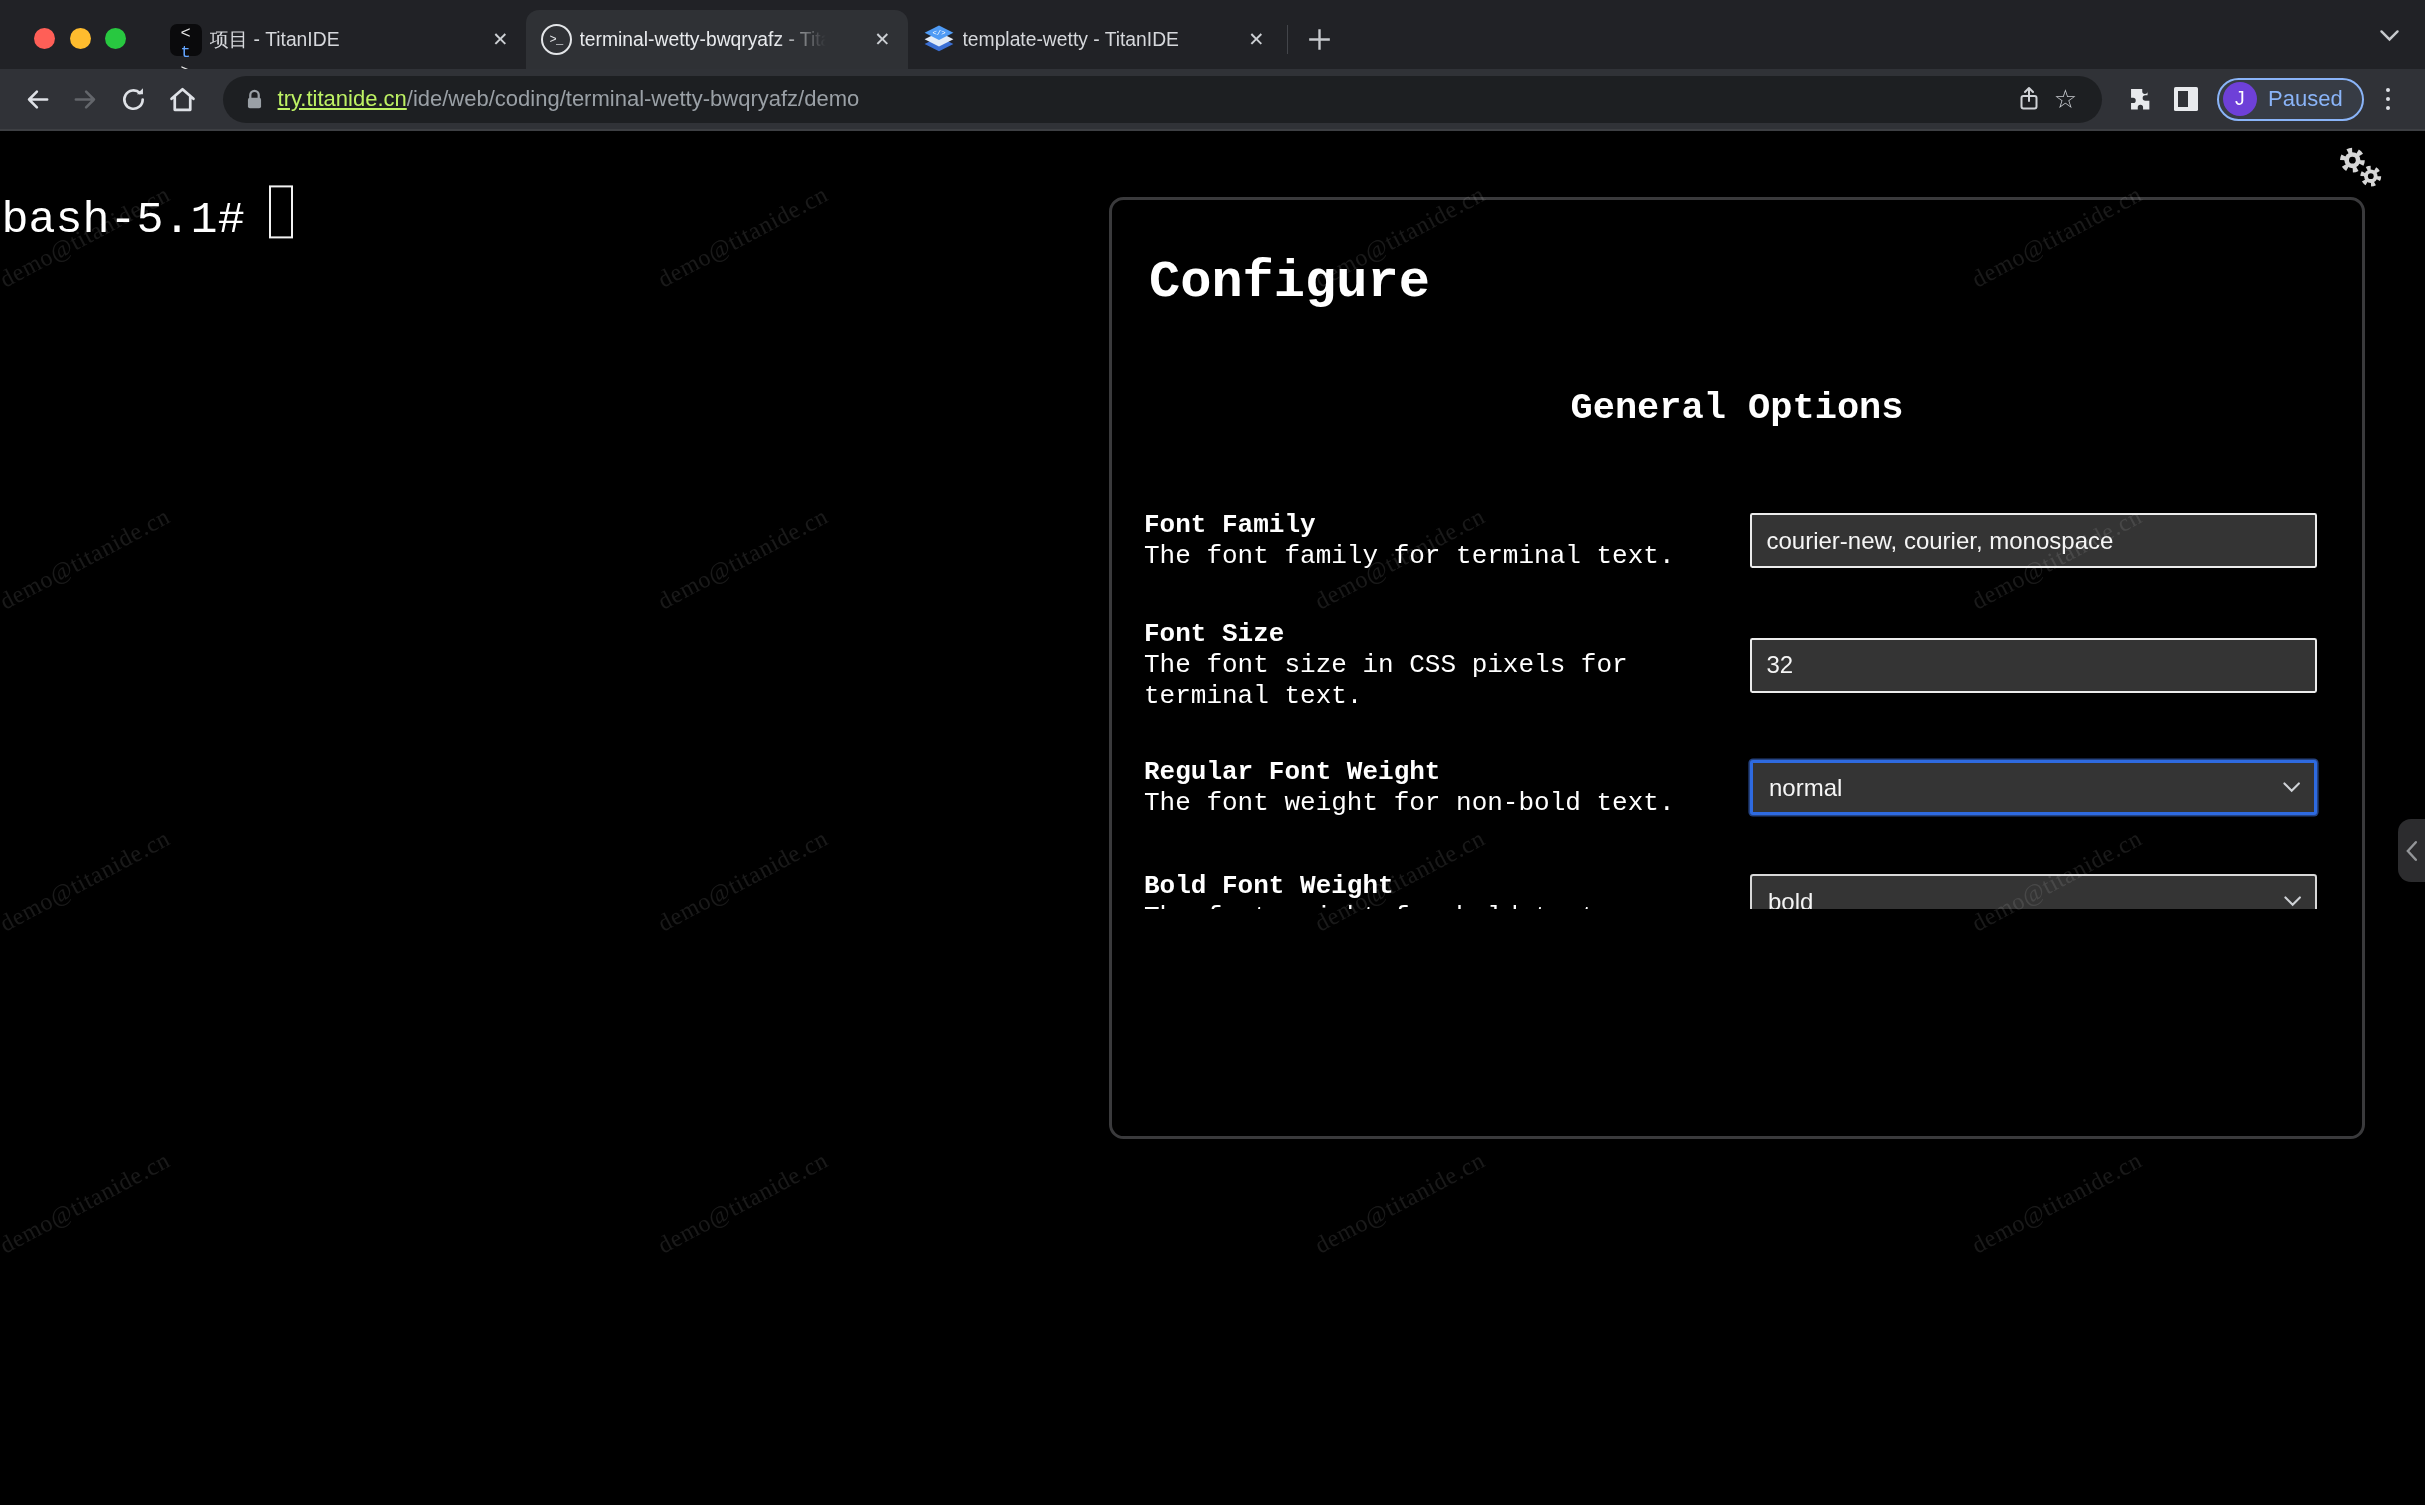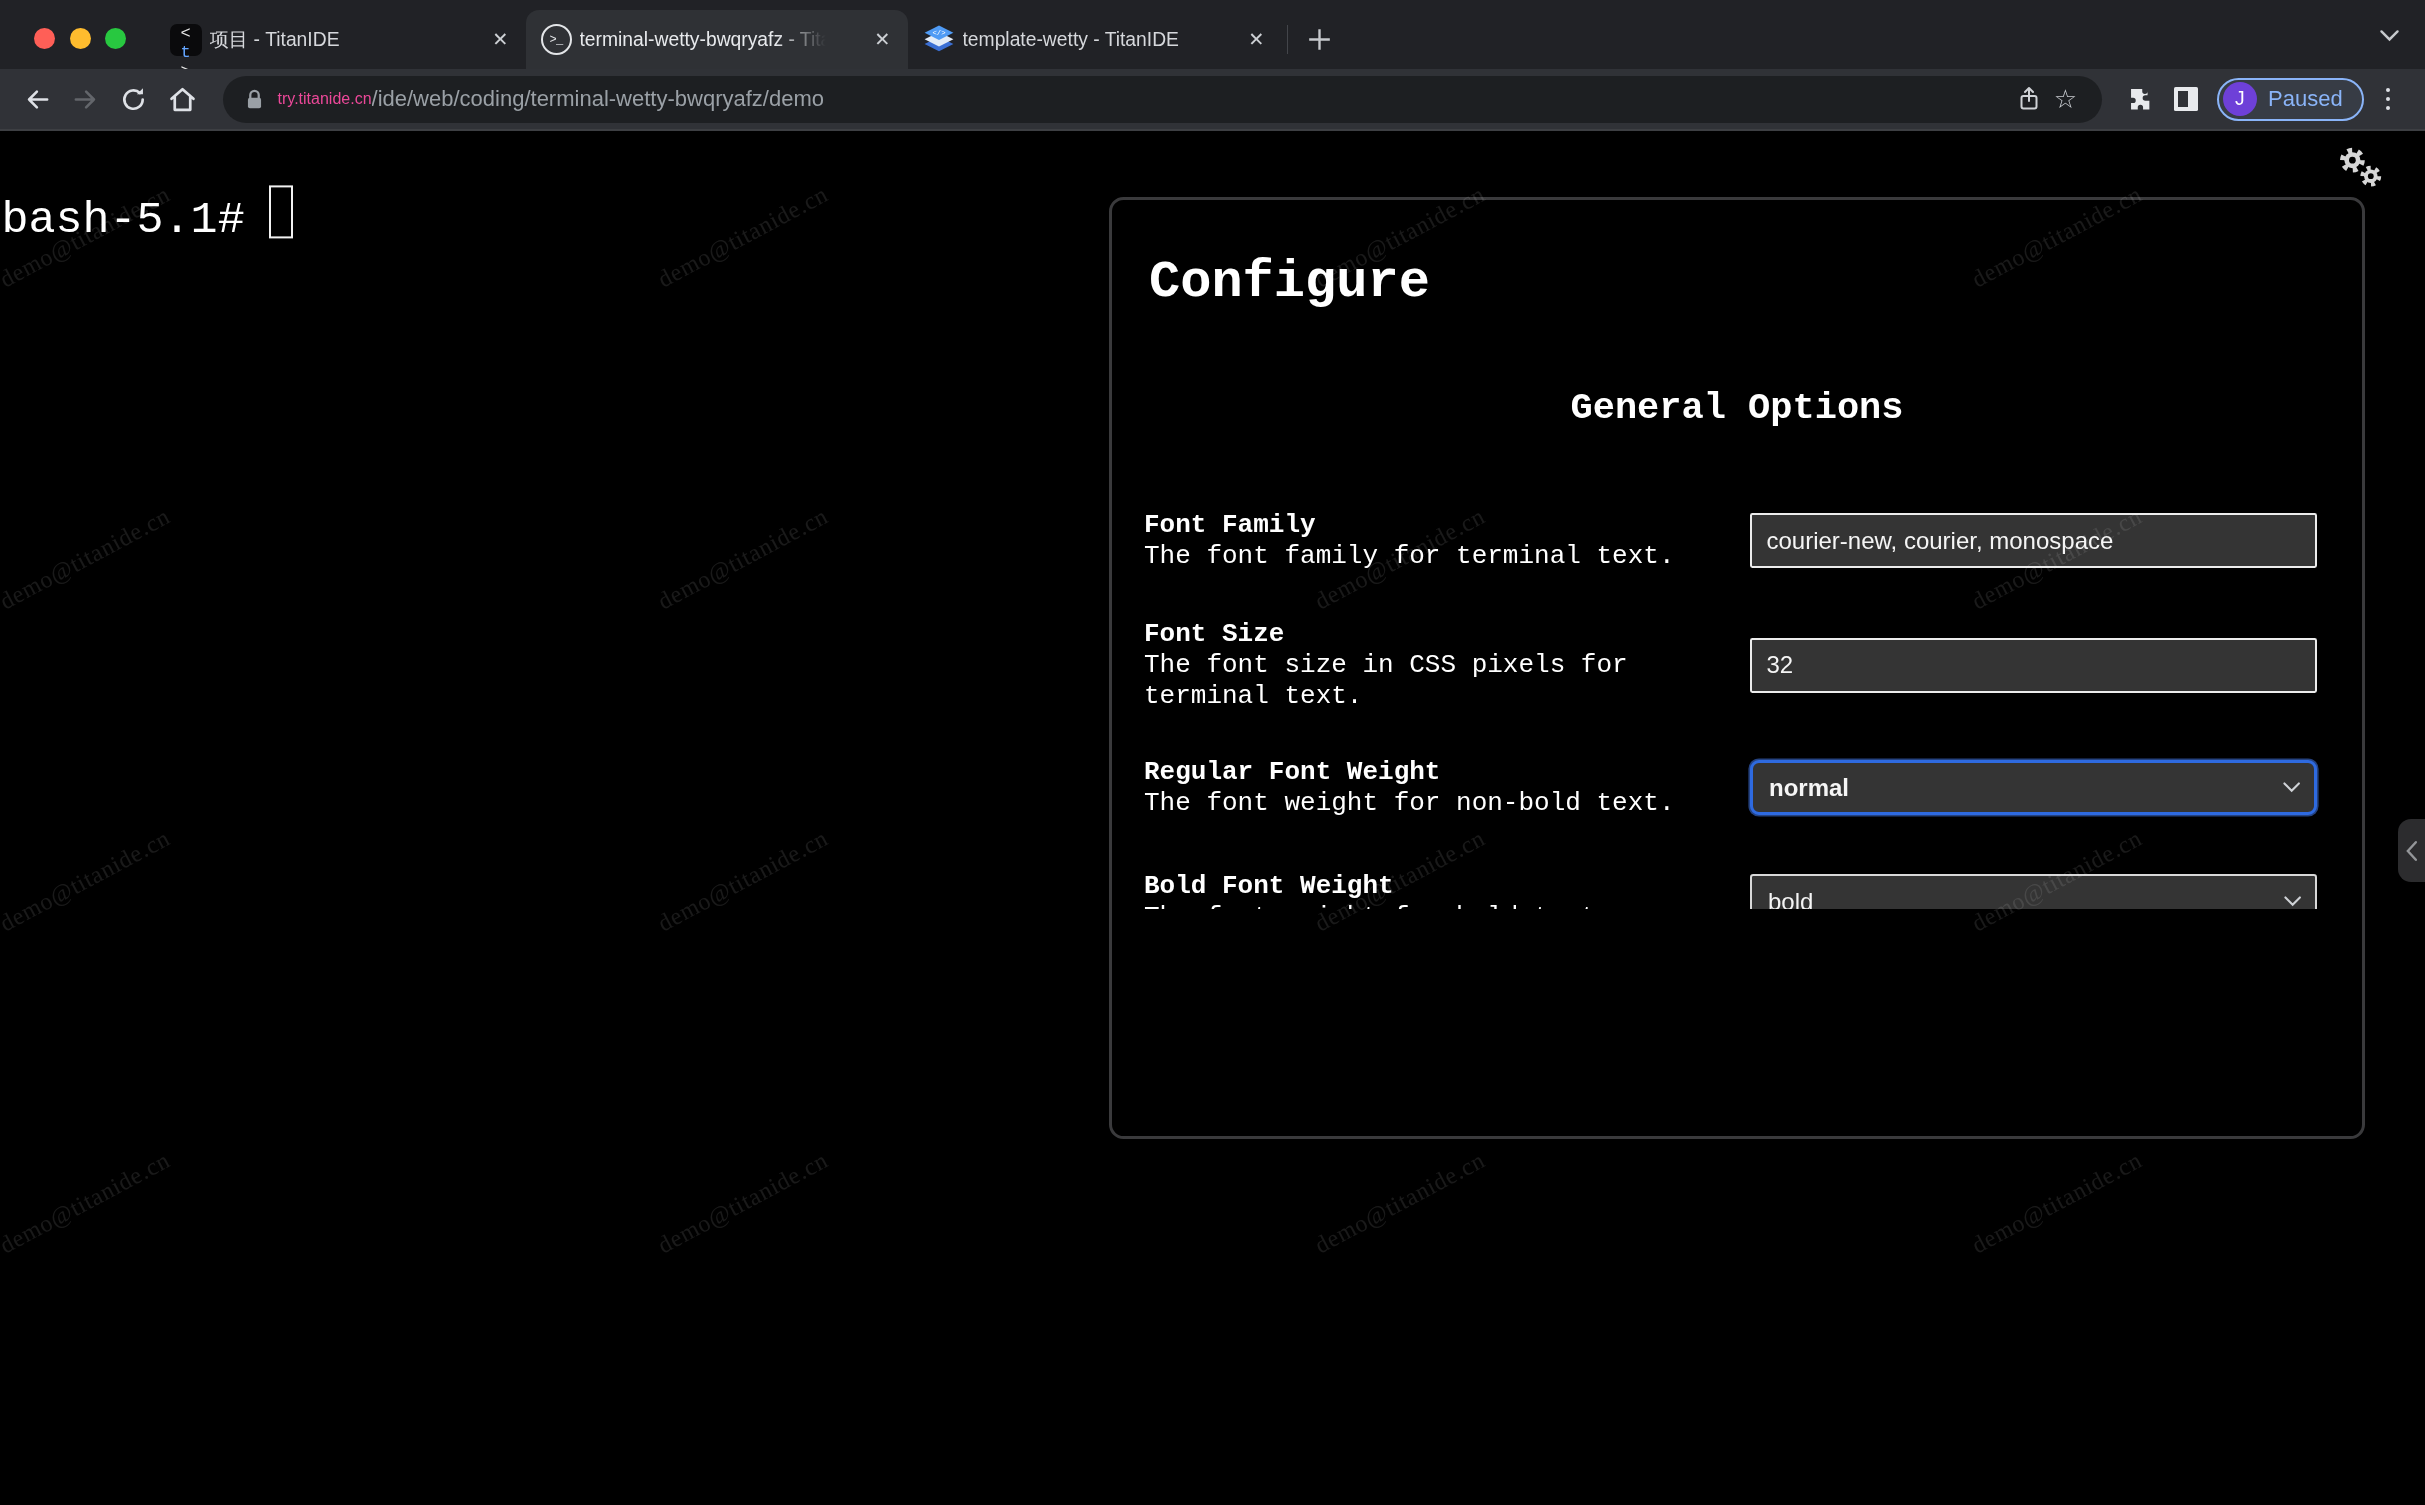--- a/index.html
+++ b/index.html
@@ -36,21 +36,21 @@
   .tab-divider { width:1.6px; height:29px; background:#43454a; align-self:center; margin:0 9.7px 0 4.8px; }
   .newtab { width:42px; height:42px; align-self:center; display:grid; place-items:center; }
   .tabsearch { position:absolute; right:22.5px; top:22.5px; width:27px; height:27px;
                display:grid; place-items:center; }
 
   .toolbar { position:relative; height:62px; background:#303237; border-bottom:2.4px solid #3d3f43;
              display:flex; align-items:center; padding:0 21px 0 16px; }
   .navbtn { width:42px; height:42px; display:grid; place-items:center; margin-right:6.4px; flex:none; }
   .omnibox { flex:1; height:47px; background:#1d1f22; border-radius:23.4px; margin:0 13px;
              display:flex; align-items:center; padding:0 17.7px 0 21px; min-width:0; }
-  .omnibox .host { color:#ec4899; font-size:16px; margin-left:13px; white-space:nowrap; }
+  .omnibox .host { color:#bef264; font-size:22px; margin-left:13px; white-space:nowrap;text-decoration:underline; }
   .omnibox .path { color:#9aa0a6; font-size:22px; white-space:nowrap; overflow:hidden; }
   .omni-spacer { flex:1; }
   .omni-icon { width:37px; height:37px; display:grid; place-items:center; flex:none; }
   .star { font-family:"DejaVu Sans",sans-serif; font-size:26px; color:#c9ccd1; }
   .toolbtn { width:39px; height:39px; display:grid; place-items:center; flex:none; margin-left:6.4px; }
   .sidepanel-outer { width:24px; height:24px; background:#e8eaed; position:relative; border-radius:1.6px; }
   .sidepanel-inner { position:absolute; left:4px; top:4px; bottom:4px; right:9.7px; background:#303237; }
   .profile-chip { height:43px; border-radius:22px; border:2px solid #8ab4f8; background:rgba(138,180,248,.08);
                   display:flex; align-items:center; gap:11.3px; padding:0 19.3px 0 4px; margin-left:11.3px; flex:none; }
   .avatar { width:34px; height:34px; border-radius:50%; background:#6e40d8; color:#fff;
@@ -82,22 +82,22 @@
   .frow { display:flex; justify-content:space-between; align-items:center; }
   .frow .lbl-block { width:580px; }
   .frow .lbl { font-size:26px; font-weight:bold; line-height:31px; }
   .frow .desc { font-size:26px; line-height:31px; }
   .control { width:567px; flex:none; }
   .tinput { width:567px; height:55px; background:#343434; border:2.4px solid #ececec; border-radius:2.4px;
             color:#f5f5f5; font-family:"Liberation Sans",sans-serif; font-size:24px; padding:0 14.5px; outline:none; }
   .tselect { width:567px; height:55px; background:#343434; border:2.4px solid #d8d8d8; border-radius:3.2px;
              display:flex; align-items:center; padding:0 13px 0 16px; color:#f5f5f5;
              font-family:"Liberation Sans",sans-serif; font-size:24px; position:relative; }
-  .tselect.focused { border:3.2px solid #2e6ae0; border-radius:9px;
-                     box-shadow:0 0 0 1.6px rgba(66,120,235,.55);font-weight:bold; }
+  .tselect.focused { border:3.2px solid #2e6ae0; border-radius:3px;
+                     box-shadow:0 0 0 1.6px rgba(66,120,235,.55); }
   .tselect .chev { margin-left:auto; }
 
   .side-handle { position:absolute; right:0; top:685px; width:27px; height:63px; background:#2c2c2e;
                  border-radius:13px 0 0 13px; display:grid; place-items:center; }
 
   .wm { position:absolute; color:rgba(255,255,255,0.10); font-family:"Liberation Serif",serif;
         font-size:24px; letter-spacing:0.8px; white-space:nowrap;
         transform:translate(-50%,-50%) rotate(-28deg); pointer-events:none; z-index:40; }
 </style>
 </head>

